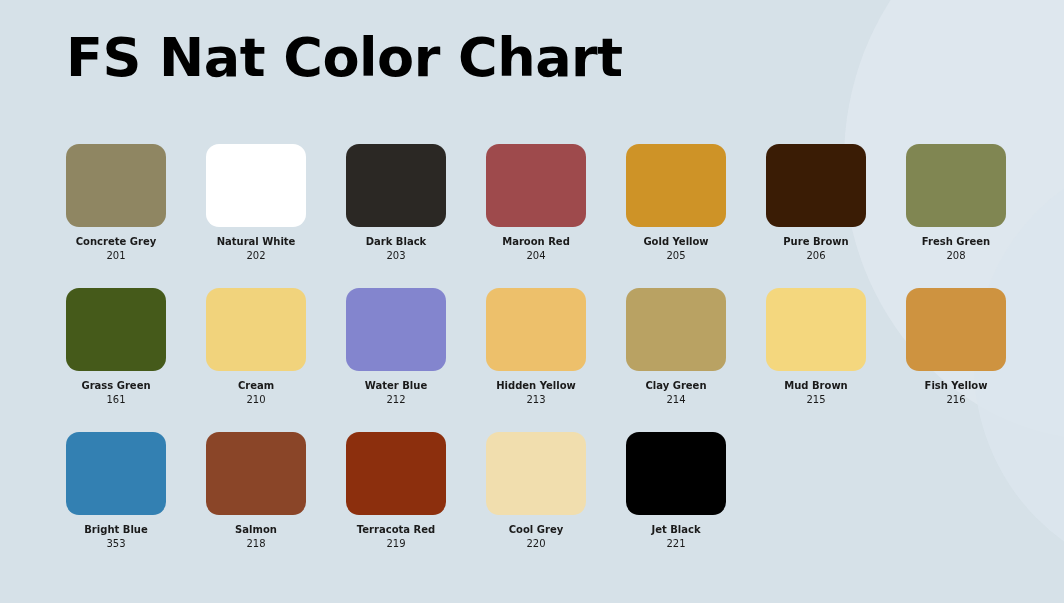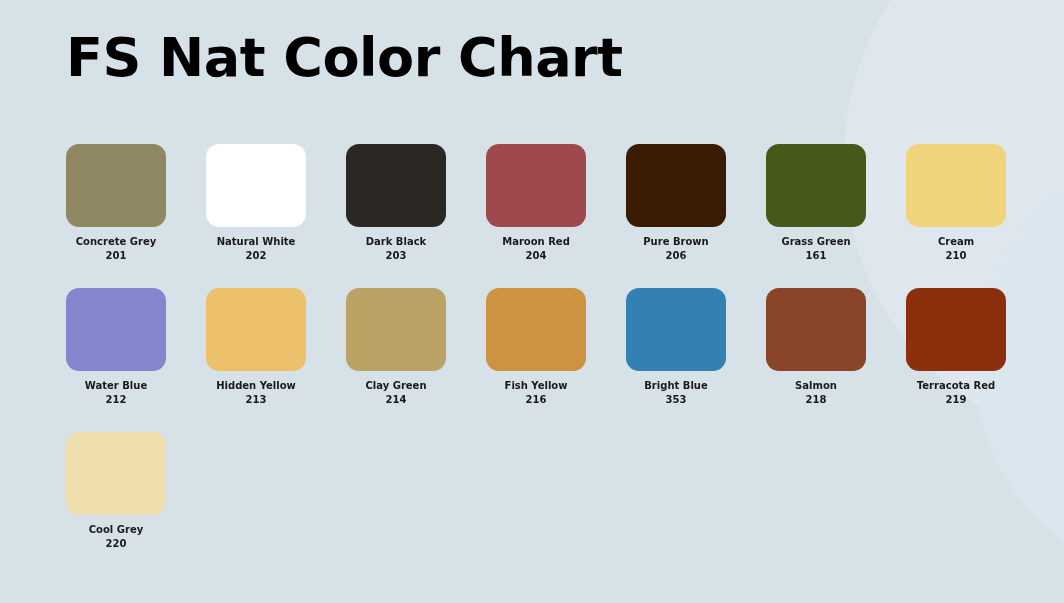--- a/index.html
+++ b/index.html
@@ -100,21 +100,21 @@
     font-size: 10px;
     font-weight: bold;
     color: #1A1A1A;
     white-space: nowrap;
   }
 
   .swatch-code {
     display: block;
     font-family: "DejaVu Sans", sans-serif;
     font-size: 10px;
-    font-weight: bold;
+    font-weight: normal;
     color: #1A1A1A;
   }
 </style>
 </head>
 <body>
 
 <div id="page">
 
   <div class="bg-curve"></div>
   <div class="bg-curve-2"></div>
@@ -144,27 +144,41 @@
         </div>
       </div>
       <div class="swatch-cell">
         <div class="swatch-chip" style="background: rgb(158, 74, 76);"></div>
         <div class="swatch-caption">
           <span class="swatch-name">Maroon Red</span>
           <span class="swatch-code">204</span>
         </div>
       </div>
       <div class="swatch-cell">
+        <div class="swatch-chip" style="background: rgb(206, 147, 39);"></div>
+        <div class="swatch-caption">
+          <span class="swatch-name">Gold Yellow</span>
+          <span class="swatch-code">205</span>
+        </div>
+      </div>
+      <div class="swatch-cell">
         <div class="swatch-chip" style="background: rgb(58, 28, 5);"></div>
         <div class="swatch-caption">
           <span class="swatch-name">Pure Brown</span>
           <span class="swatch-code">206</span>
         </div>
       </div>
       <div class="swatch-cell">
+        <div class="swatch-chip" style="background: rgb(128, 134, 82);"></div>
+        <div class="swatch-caption">
+          <span class="swatch-name">Fresh Green</span>
+          <span class="swatch-code">208</span>
+        </div>
+      </div>
+      <div class="swatch-cell">
         <div class="swatch-chip" style="background: rgb(69, 90, 26);"></div>
         <div class="swatch-caption">
           <span class="swatch-name">Grass Green</span>
           <span class="swatch-code">161</span>
         </div>
       </div>
       <div class="swatch-cell">
         <div class="swatch-chip" style="background: rgb(241, 211, 124);"></div>
         <div class="swatch-caption">
           <span class="swatch-name">Cream</span>
@@ -186,20 +200,27 @@
         </div>
       </div>
       <div class="swatch-cell">
         <div class="swatch-chip" style="background: rgb(185, 162, 99);"></div>
         <div class="swatch-caption">
           <span class="swatch-name">Clay Green</span>
           <span class="swatch-code">214</span>
         </div>
       </div>
       <div class="swatch-cell">
+        <div class="swatch-chip" style="background: rgb(244, 215, 126);"></div>
+        <div class="swatch-caption">
+          <span class="swatch-name">Mud Brown</span>
+          <span class="swatch-code">215</span>
+        </div>
+      </div>
+      <div class="swatch-cell">
         <div class="swatch-chip" style="background: rgb(206, 147, 64);"></div>
         <div class="swatch-caption">
           <span class="swatch-name">Fish Yellow</span>
           <span class="swatch-code">216</span>
         </div>
       </div>
       <div class="swatch-cell">
         <div class="swatch-chip" style="background: rgb(51, 128, 178);"></div>
         <div class="swatch-caption">
           <span class="swatch-name">Bright Blue</span>
@@ -220,15 +241,22 @@
           <span class="swatch-code">219</span>
         </div>
       </div>
       <div class="swatch-cell">
         <div class="swatch-chip" style="background: rgb(241, 222, 174);"></div>
         <div class="swatch-caption">
           <span class="swatch-name">Cool Grey</span>
           <span class="swatch-code">220</span>
         </div>
       </div>
+      <div class="swatch-cell">
+        <div class="swatch-chip" style="background: rgb(0, 0, 0);"></div>
+        <div class="swatch-caption">
+          <span class="swatch-name">Jet Black</span>
+          <span class="swatch-code">221</span>
+        </div>
+      </div>
     </div>
 
 </div>
 
 </body></html>

